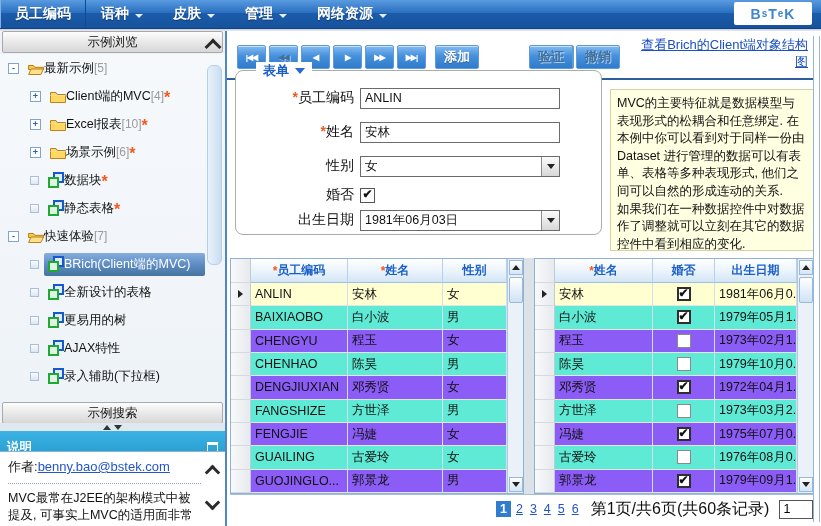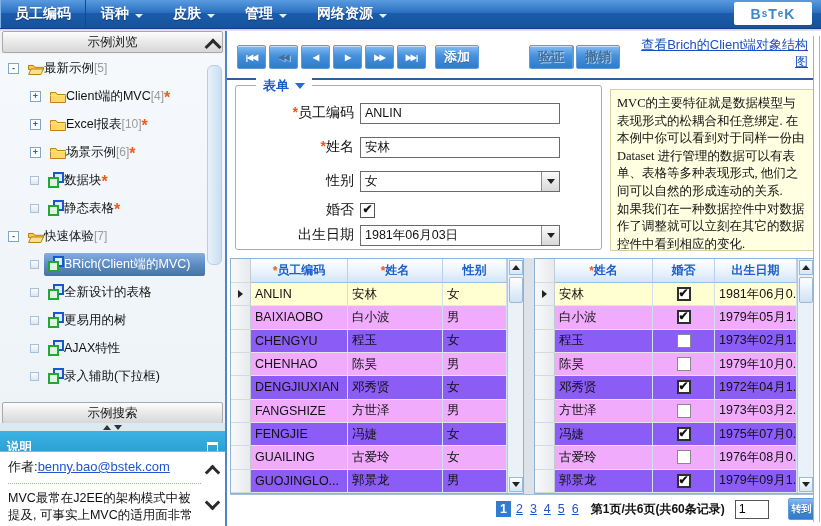--- a/index.html
+++ b/index.html
@@ -80,59 +80,59 @@
     background:linear-gradient(#85bdf2,#4690dc 45%,#2f7ccc);box-shadow:inset 0 1px 0 rgba(255,255,255,.55);
     color:#fff;display:flex;align-items:center;justify-content:center;cursor:pointer;}
   .tbtn .gl{font-size:8px;letter-spacing:-1px;font-weight:bold;}
   .tbtn.txt{font-size:13px;font-weight:bold;text-shadow:0 1px 1px rgba(0,0,0,.3);}
   .tbtn.dis{cursor:default;color:#40719e;text-shadow:1px 1px 0 rgba(255,255,255,.55);}
   .tb-link{position:absolute;right:13px;top:5px;width:172px;text-align:right;color:#1b50c0;
     text-decoration:underline;font-size:13px;line-height:17px;cursor:pointer;}
   .tb-sep{position:absolute;left:0;top:47px;width:588px;height:2px;background:#2d5f9e;}
 
   
-  .fset{position:absolute;left:8px;top:54px;width:367px;height:165px;border:1px solid #ababab;
-    border-radius:3px;background:#fff;box-sizing:border-box;}
+  .fset{position:absolute;left:8px;top:39px;width:367px;height:165px;border:1px solid #ababab;
+    border-radius:8px;background:#fff;box-sizing:border-box;}
   .legend{position:absolute;left:20px;top:-9px;background:#fff;padding:0 7px;color:#1a5fc8;
     font-weight:bold;font-size:13px;display:flex;align-items:center;gap:6px;cursor:pointer;}
   .legend .ltri{width:0;height:0;border-left:5px solid transparent;border-right:5px solid transparent;border-top:6px solid #2a6ad0;}
   .f-row{position:absolute;left:0;height:22px;display:flex;align-items:center;}
   .f-lab{width:118px;text-align:right;padding-right:6px;font-size:14px;color:#111;white-space:nowrap;}
   .req{color:#f4581c;font-weight:bold;}
   .f-input{box-sizing:border-box;width:200px;height:21px;border:1px solid #6b6b6b;font:12.5px "Liberation Sans",sans-serif;
     padding:0 4px;background:#fff;color:#111;}
   .f-select{box-sizing:border-box;width:200px;height:21px;border:1px solid #6b6b6b;background:#fff;
     display:flex;align-items:center;cursor:pointer;}
   .f-val{flex:1;font-size:12.5px;padding:0 4px;color:#111;}
   .f-btn{width:17px;height:100%;border-left:1px solid #8d8d8d;background:linear-gradient(#fbfbfb,#d8d8d8);
     display:flex;align-items:center;justify-content:center;}
   .dn-arrow{width:0;height:0;border-left:4px solid transparent;border-right:4px solid transparent;border-top:5px solid #222;}
   .fcb{box-sizing:border-box;width:15px;height:15px;border:1px solid #555;background:#fff;
     display:flex;align-items:center;justify-content:center;cursor:pointer;}
   .fcb.on::after{content:"✔";font-size:12px;font-weight:bold;color:#111;margin-top:-2px;}
 
   
   .info{position:absolute;left:383px;top:58px;width:204px;height:162px;box-sizing:border-box;
-    background:#ffffe1;border:1px solid #d8d0a0;padding:5px 6px;overflow:hidden;font-family:Liberation Serif, serif;}
+    background:#ffffe1;border:1px solid #d8d0a0;padding:5px 6px;overflow:hidden;}
   .info-text{font-size:12.5px;color:#111;line-height:17.6px;white-space:pre-line;}
 
   
   .grid{position:absolute;top:227px;height:236px;border:1px solid #8fb2d4;background:#fff;
     box-sizing:border-box;display:flex;}
   .grid-main{flex:1;display:grid;grid-template-rows:24px repeat(9,1fr);grid-auto-flow:row;}
   .g-h{background:linear-gradient(#ffffff,#eaf3fc 55%,#d3e5f7);border-right:1px solid #b8d0e8;
     border-bottom:1px solid #9cc0e0;color:#1a5fc8;font-weight:bold;font-size:12px;
     display:flex;align-items:center;justify-content:center;white-space:nowrap;overflow:hidden;cursor:pointer;}
   .g-ind{background:linear-gradient(90deg,#f8f9fa,#e7eaee);border-right:1px solid #c2cad2;
     border-bottom:1px solid #d6dade;display:flex;align-items:center;justify-content:center;}
   .g-c{font-size:12.5px;color:#111;padding:0 4px;border-right:1px solid #d2e0ee;border-bottom:1px solid #e5e5e5;
     display:flex;align-items:center;white-space:nowrap;overflow:hidden;cursor:default;}
   .g-c.center{justify-content:center;}
   .rowA{background:#8b5cf6;}
-  .rowB{background:#f0abfc;}
+  .rowB{background:#5eead4;}
   .rowCur{background:#ffffd2;}
   .marker{width:0;height:0;border-top:4px solid transparent;border-bottom:4px solid transparent;border-left:5px solid #222;}
   .gcb{box-sizing:border-box;width:14px;height:14px;border:2px solid #2e2e2e;background:#fff;
     display:flex;align-items:center;justify-content:center;}
   .gcb.off{border:1px solid #8a8a8a;}
   .gcb.on::after{content:"✔";font-size:12px;font-weight:bold;color:#111;margin-top:-2px;}
   .g-sb{width:17px;border-left:1px solid #b0c8e0;background:#eaf1f9;position:relative;}
   .sb-btn{position:absolute;left:1px;width:14px;height:15px;box-sizing:border-box;border:1px solid #9ab8d8;
     background:linear-gradient(#fefefe,#d6e6f6);display:flex;align-items:center;justify-content:center;cursor:pointer;}
   .sb-top{top:1px;}
@@ -140,21 +140,21 @@
   .sb-thumb{position:absolute;left:1px;top:18px;width:14px;height:26px;box-sizing:border-box;border:1px solid #9ab8d8;
     background:linear-gradient(#ffffff,#cfe2f5);border-radius:2px;cursor:pointer;}
   .up-arrow{width:0;height:0;border-left:4px solid transparent;border-right:4px solid transparent;border-bottom:5px solid #222;}
   .grid-gap{position:absolute;left:297px;top:227px;width:10px;height:236px;background:#dde2e8;}
 
   
   .pagebar{position:absolute;left:3px;top:463px;width:585px;height:29px;border-top:1px solid #a6c0da;
     background:#fff;display:flex;align-items:center;box-sizing:border-box;padding-left:266px;gap:3px;}
   .pg-num{font-size:12.5px;color:#2255cc;text-decoration:underline;cursor:pointer;padding:1px 2px;}
   .pg-num.active{background:#2f7cd0;color:#fff;text-decoration:none;font-weight:bold;padding:1px 4px;cursor:default;}
-  .pg-status{font-size:12px;color:#111;margin-left:7px;white-space:nowrap;font-weight:bold;}
+  .pg-status{font-size:16px;color:#111;margin-left:7px;white-space:nowrap;}
   .pg-input{box-sizing:border-box;width:34px;height:19px;border:1px solid #555;font:12.5px "Liberation Sans",sans-serif;
     padding:0 3px;margin-left:7px;}
   .pg-go{margin-left:16px;width:46px;height:20px;border:1px solid #5e9bd8;border-radius:2px;
     background:linear-gradient(#85bdf2,#4690dc 45%,#2f7ccc);color:#fff;font-size:10px;font-weight:bold;
     display:flex;align-items:center;justify-content:center;cursor:pointer;text-shadow:0 1px 1px rgba(0,0,0,.3);text-align:center;}
 </style>
 </head>
 <body>
 
 <div class="app">

